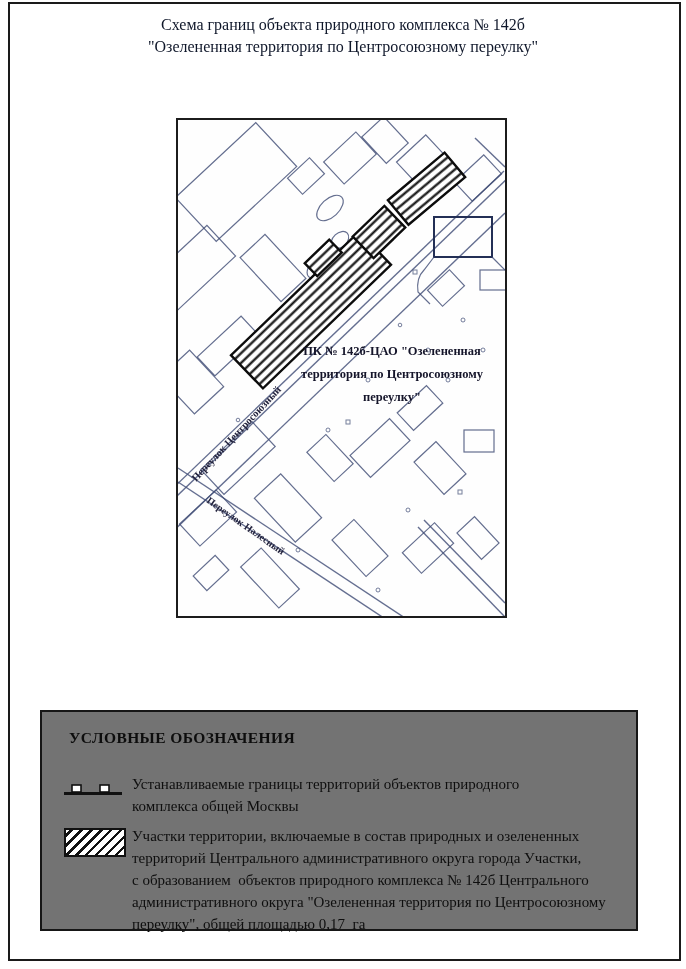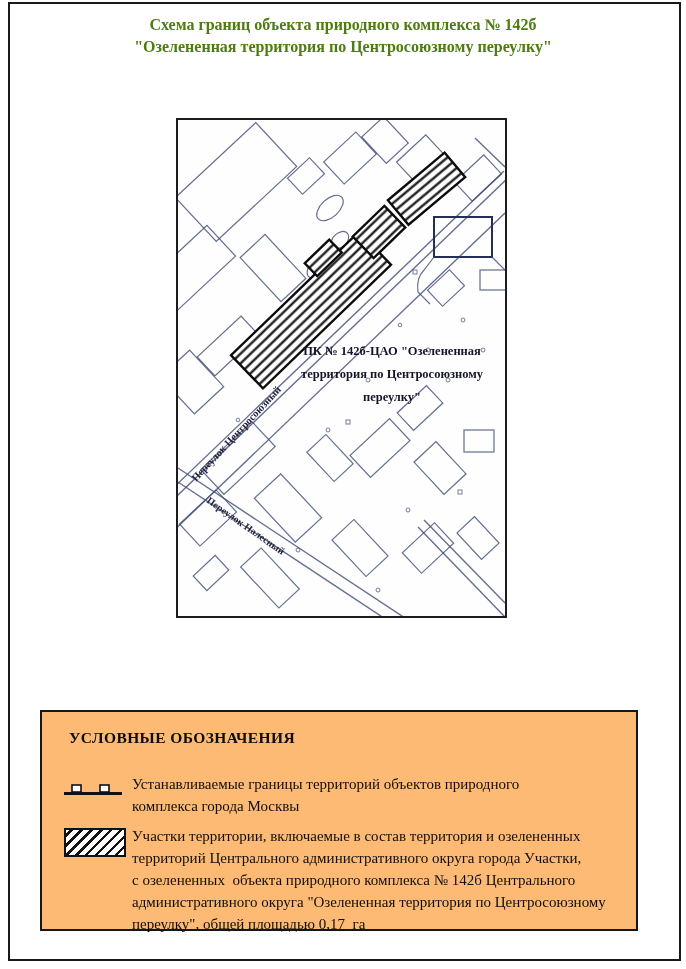--- a/index.html
+++ b/index.html
@@ -6,37 +6,37 @@
   .page{
     position:relative;width:686px;height:969px;background:#ffffff;
     font-family:"Liberation Serif",serif;color:#111;overflow:hidden;
   }
   .frame{
     position:absolute;left:8px;top:2px;width:669px;height:955px;
     border:2px solid #1a1a1a;pointer-events:none;
   }
   .title-block{
     position:absolute;left:0;top:14px;width:100%;
-    text-align:center;font-weight:bold;font-size:16px;line-height:22px;color:#4d7c0f;
+    text-align:center;font-weight:normal;font-size:16px;line-height:22px;color:#0f172a;
   }
   .map-frame{
     position:absolute;left:176px;top:118px;width:327px;height:496px;
     border:2px solid #1c1c1c;background:#fefefe;
   }
   .map-frame svg{display:block;}
   .b{fill:none;stroke:#3d4a73;stroke-width:1.2;opacity:.8;}
   .b2{fill:none;stroke:#232f55;stroke-width:2;}
   .road{stroke:#49557d;stroke-width:1.4;fill:none;opacity:.85;}
   .hatchpoly{fill:url(#hatch);stroke:#0c0c0c;stroke-width:2.4;}
   .dot{fill:none;stroke:#3d4a73;stroke-width:1;opacity:.7;}
   .maplabel{font-family:"Liberation Serif",serif;font-weight:bold;font-size:12.5px;fill:#15152a;}
   .streetlabel{font-family:"Liberation Serif",serif;font-weight:bold;fill:#23233d;}
   .legend-box{
     position:absolute;left:40px;top:710px;width:594px;height:217px;
-    border:2px solid #161616;background:#fdba74;
+    border:2px solid #161616;background:#737373;
   }
   .legend-heading{
     position:absolute;left:27px;top:17px;
     font-weight:bold;font-size:15.5px;letter-spacing:.4px;color:#0d0d0d;
   }
   .lg-sym1{position:absolute;left:22px;top:70px;}
   .lg-text1{position:absolute;left:90px;top:61px;}
   .lg-sym2{
     position:absolute;left:22px;top:116px;width:58px;height:25px;
     border:2px solid #111;
@@ -206,25 +206,25 @@
   <div class="legend-box">
     <div class="legend-heading">УСЛОВНЫЕ ОБОЗНАЧЕНИЯ</div>
 
     <svg class="lg-sym1" width="62" height="16">
       <rect x="0" y="10" width="58" height="3" fill="#111"></rect>
       <rect x="8" y="3" width="9" height="7" fill="#fff" stroke="#111" stroke-width="1.6"></rect>
       <rect x="36" y="3" width="9" height="7" fill="#fff" stroke="#111" stroke-width="1.6"></rect>
     </svg>
     <div class="lg-text1">
       <div class="lg-line">Устанавливаемые границы территорий объектов природного</div>
-      <div class="lg-line">комплекса города Москвы</div>
+      <div class="lg-line">комплекса общей Москвы</div>
     </div>
 
     <div class="lg-sym2"></div>
     <div class="lg-text2">
-      <div class="lg-line">Участки территории, включаемые в состав территория и озелененных</div>
+      <div class="lg-line">Участки территории, включаемые в состав природных и озелененных</div>
       <div class="lg-line">территорий Центрального административного округа города Участки,</div>
-      <div class="lg-line">с озелененных  объекта природного комплекса № 142б Центрального</div>
+      <div class="lg-line">с образованием  объектов природного комплекса № 142б Центрального</div>
       <div class="lg-line">административного округа "Озелененная территория по Центросоюзному</div>
       <div class="lg-line">переулку", общей площадью 0,17  га</div>
     </div>
   </div>
 </div>
 
 </body></html>

